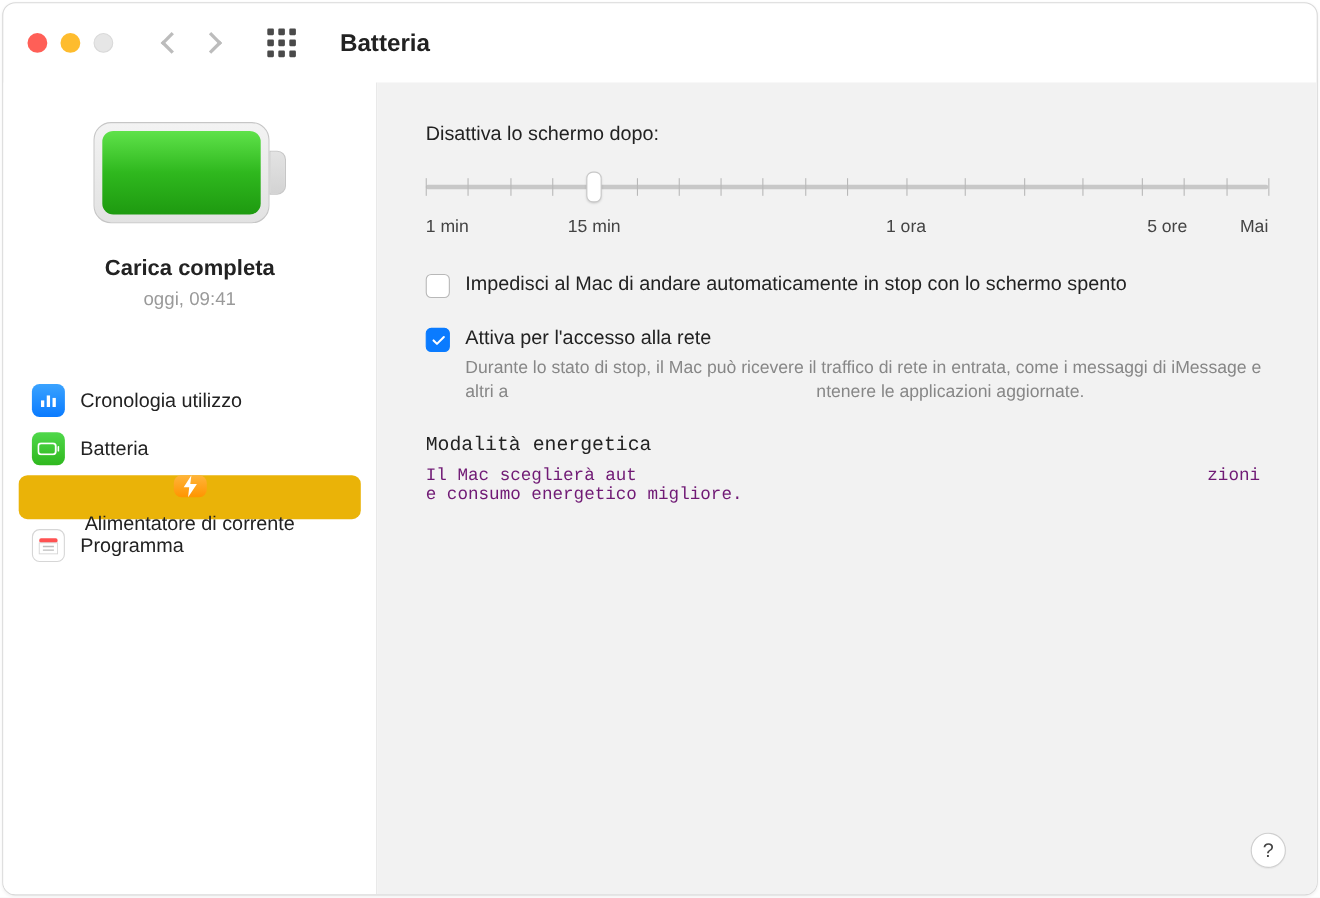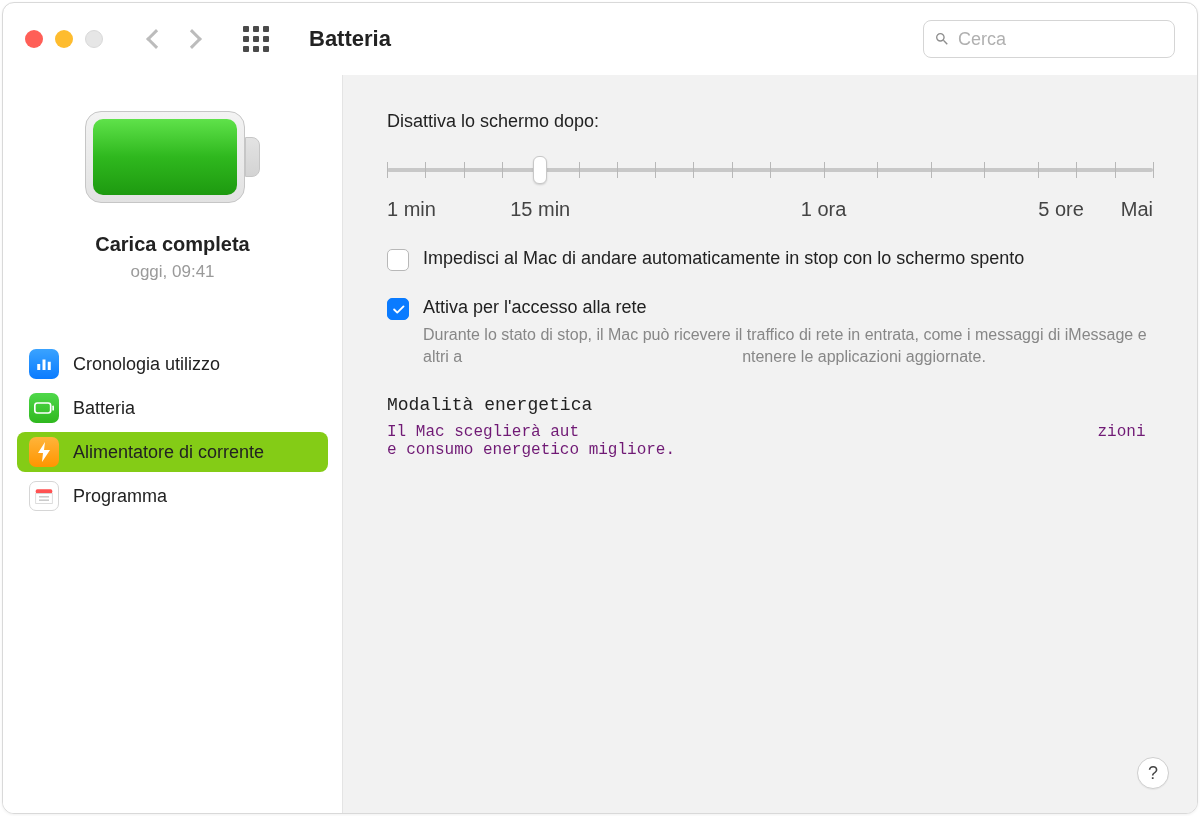--- a/index.html
+++ b/index.html
@@ -50,36 +50,36 @@
   .sidebar { width: 340px; background: #fff; border-right: 1px solid #e4e4e4; display: flex; flex-direction: column; align-items: center; padding-top: 36px; }
   .battery-big { width: 175px; height: 92px; position: relative; }
   .battery-body { width: 160px; height: 92px; border-radius: 16px; background: linear-gradient(#f3f3f3,#e2e2e2); border: 1px solid #c6c6c6; position: absolute; left: 0; }
   .battery-cap { position: absolute; right: 0; top: 26px; width: 15px; height: 40px; border-radius: 0 8px 8px 0; background: linear-gradient(#e3e3e3,#d3d3d3); border: 1px solid #c6c6c6; }
   .battery-fill { position: absolute; left: 8px; top: 8px; width: 144px; height: 76px; border-radius: 10px; background: linear-gradient(#5fe24a, #2fb81e 50%, #1e9a10); }
   .status-title { font-size: 20px; font-weight: 600; color: #222; margin-top: 30px; text-align: center; }
   .status-sub { font-size: 17px; color: #9a9a9a; margin-top: 6px; }
 
   .sidelist { width: 100%; padding: 0 14px; margin-top: 62px; display: flex; flex-direction: column; gap: 4px; }
   .side-item { display: flex; align-items: center; gap: 14px; height: 40px; padding: 0 12px; border-radius: 8px; cursor: default; }
-  .side-item.selected { background: #84cc16; }
+  .side-item.selected { background: #eab308; flex-direction: column; }
   .side-icon { width: 30px; height: 30px; border-radius: 7px; display: flex; align-items: center; justify-content: center; }
   .side-icon.blue { background: linear-gradient(#3aa3ff,#0a7bff); }
   .side-icon.green { background: linear-gradient(#4fd84a,#2fb81e); }
   .side-icon.orange { background: linear-gradient(#ffb43a,#ff9500); }
   .side-icon.white { background: #fff; border: 1px solid #d6d6d6; }
   .side-label { font-size: 18px; color: #222; }
 
   .main { flex: 1; background: #f2f2f2; padding: 36px 44px 24px 44px; position: relative; }
   .section-label { font-size: 18px; color: #222; margin-bottom: 24px; }
 
   .slider-wrap { position: relative; height: 30px; margin-bottom: 12px; }
   .slider-track { position: absolute; left: 0; right: 0; top: 12px; height: 4px; background: #c8c8c8; border-radius: 2px; }
   .slider-tick { position: absolute; top: 6px; width: 1px; height: 16px; background: #b8b8b8; }
   .slider-knob { position: absolute; top: 0; width: 14px; height: 28px; background: #fff; border: 1px solid #c8c8c8; border-radius: 6px; box-shadow: 0 1px 2px rgba(0,0,0,0.15); transform: translateX(-50%); }
-  .slider-labels { position: relative; height: 24px; font-size: 20px; color: #444; }
+  .slider-labels { position: relative; height: 24px; font-size: 16px; color: #444; }
   .slider-labels span { position: absolute; transform: translateX(-50%); white-space: nowrap; }
 
   .row { display: flex; align-items: flex-start; gap: 14px; margin-top: 26px; }
   .checkbox { width: 22px; height: 22px; border-radius: 5px; border: 1px solid #b8b8b8; background: #fff; flex-shrink: 0; display: flex; align-items: center; justify-content: center; margin-top: 1px; }
   .checkbox.checked { background: #0a7bff; border-color: #0a7bff; }
   .checkbox.checked svg { width: 15px; height: 15px; }
   .opt-label { font-size: 18px; color: #222; }
   .opt-desc { font-size: 16px; color: #878787; line-height: 1.4; margin-top: 6px; max-width: 740px; }
 
   .row2 { margin-top: 26px; font-family: Liberation Mono, monospace; }
@@ -115,26 +115,20 @@
         <span></span>
         <span></span>
         <span></span>
         <span></span>
         <span></span>
         <span></span>
         <span></span>
         <span></span>
     </div>
     <div class="title">Batteria</div>
-    <div class="search">
-      <svg viewBox="0 0 24 24">
-          <path d="M15.5 14h-.79l-.28-.27A6.471 6.471 0 0016 9.5 6.5 6.5 0 109.5 16c1.61 0 3.09-.59 4.23-1.57l.27.28v.79L19 20.49 20.49 19 15.5 14zm-6 0C7.01 14 5 11.99 5 9.5S7.01 5 9.5 5 14 7.01 14 9.5 11.99 14 9.5 14z"></path>
-        </svg>
-      <input type="text" placeholder="Cerca" style="">
-    </div>
   </div>
 
   <div class="content">
 
     <div class="sidebar">
       <div class="battery-big">
         <div class="battery-body"></div>
         <div class="battery-fill"></div>
         <div class="battery-cap"></div>
       </div>

